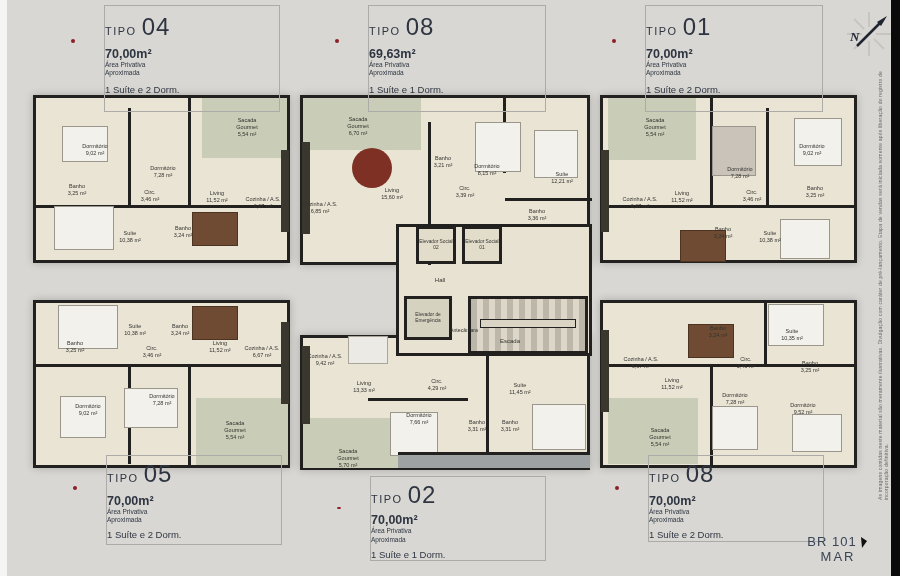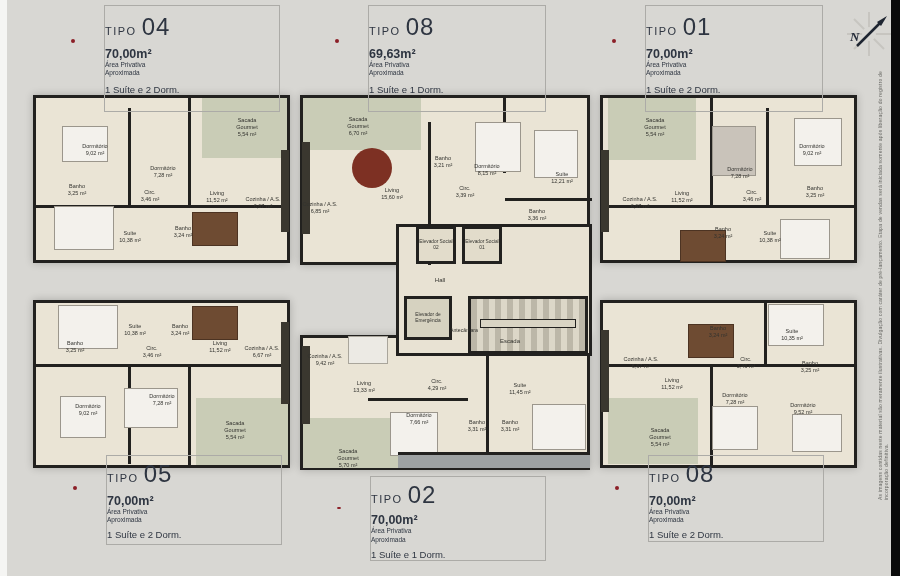--- a/index.html
+++ b/index.html
@@ -442,17 +442,23 @@
         <line x1="11" y1="11" x2="41" y2="41"></line>
         <line x1="11" y1="41" x2="41" y2="11"></line>
       </g>
       <circle cx="26" cy="26" r="7" fill="#d8d7d3"></circle>
       <line x1="14" y1="38" x2="38" y2="14" stroke="#1e2531" stroke-width="2.5"></line>
       <polygon points="44,8 34,14 38,18" fill="#1e2531"></polygon>
       <text x="7" y="33" font-size="13" font-style="italic" font-weight="bold" fill="#232a38" font-family="Liberation Serif, serif">N</text>
     </svg>
   </div>
 
+  <div class="road">
+    <div class="l1"><span>BR 101</span><svg class="roadarrow" width="10" height="12" viewBox="0 0 10 12">
+          <polygon points="2,0 8,4 3,11" fill="#111"></polygon>
+        </svg></div>
+    <div class="l2">MAR</div>
+  </div>
 
   <div class="disclaimer">As imagens contidas neste material são meramente ilustrativas. Divulgação com caráter de pré-lançamento. Etapa de vendas será iniciada somente após liberação do registro de incorporação definitiva.</div>
 
   <div class="rightbar"></div>
 </div>
 
 </body></html>

